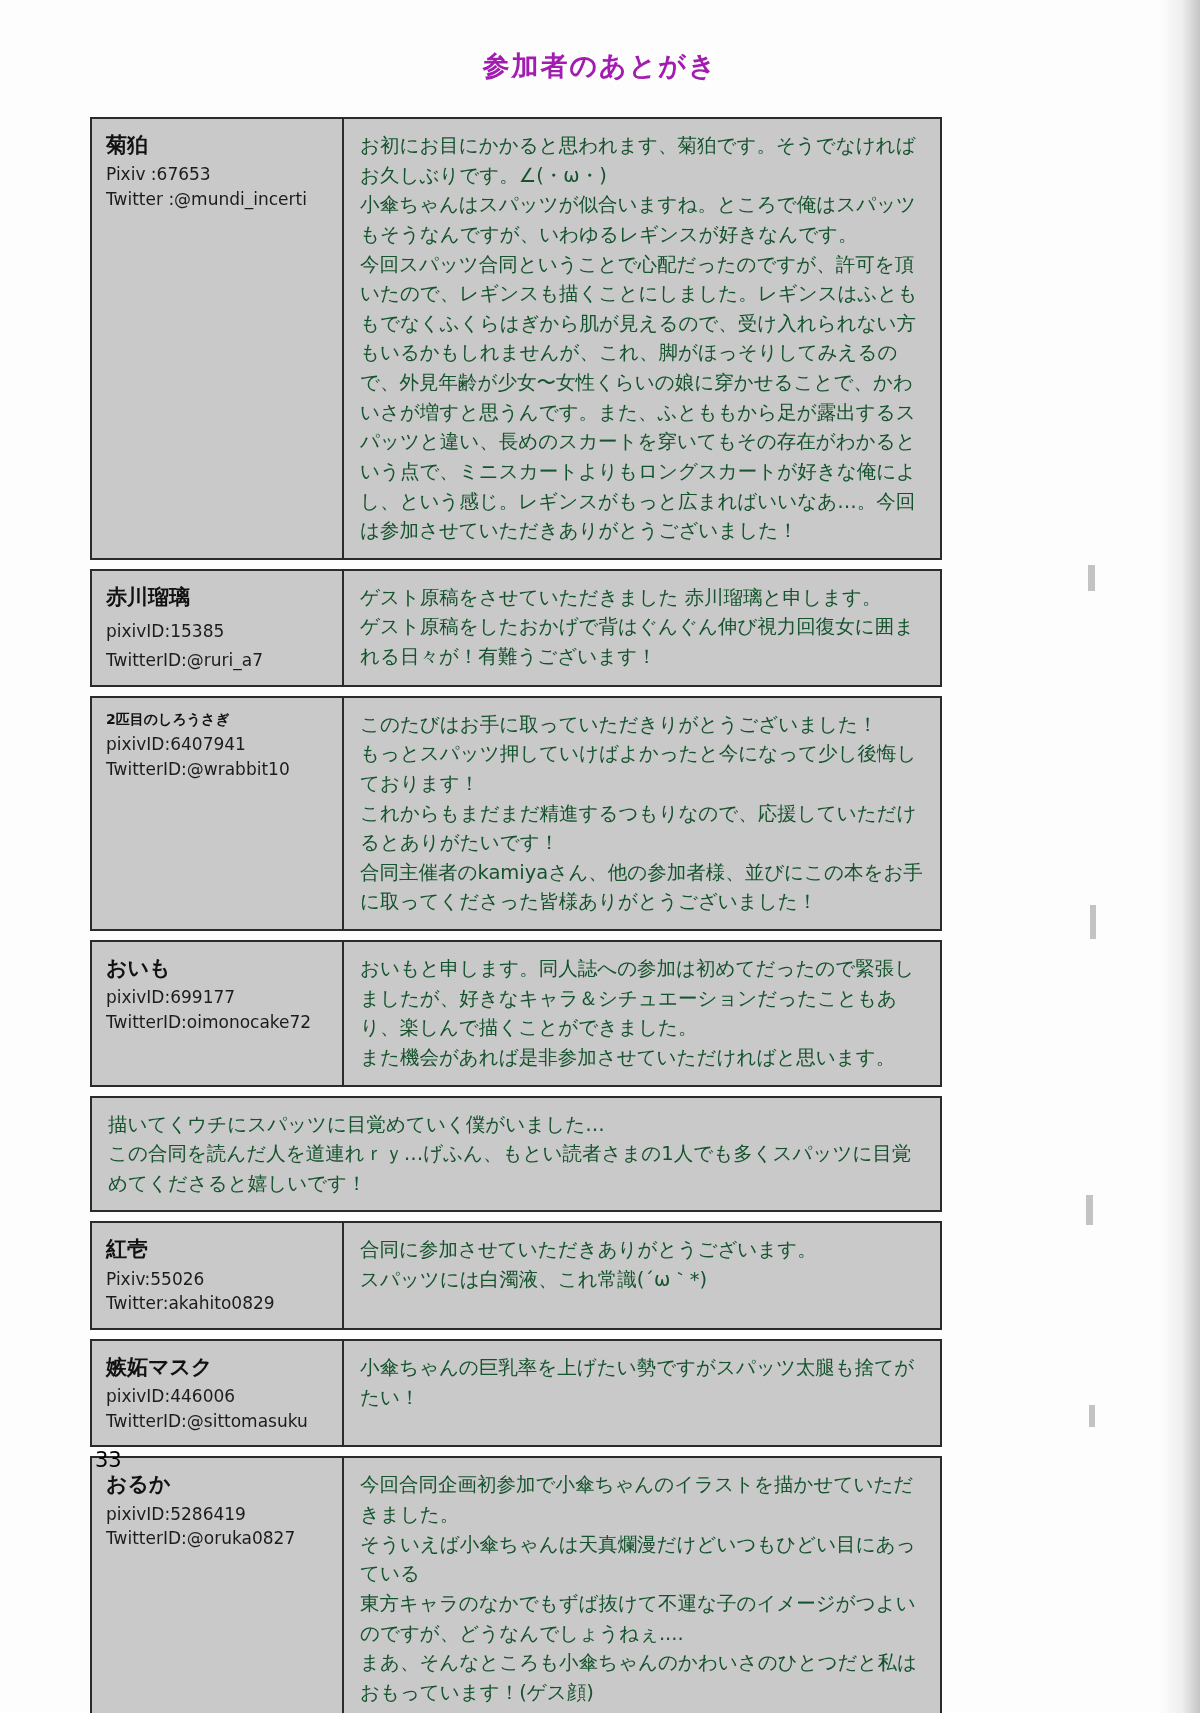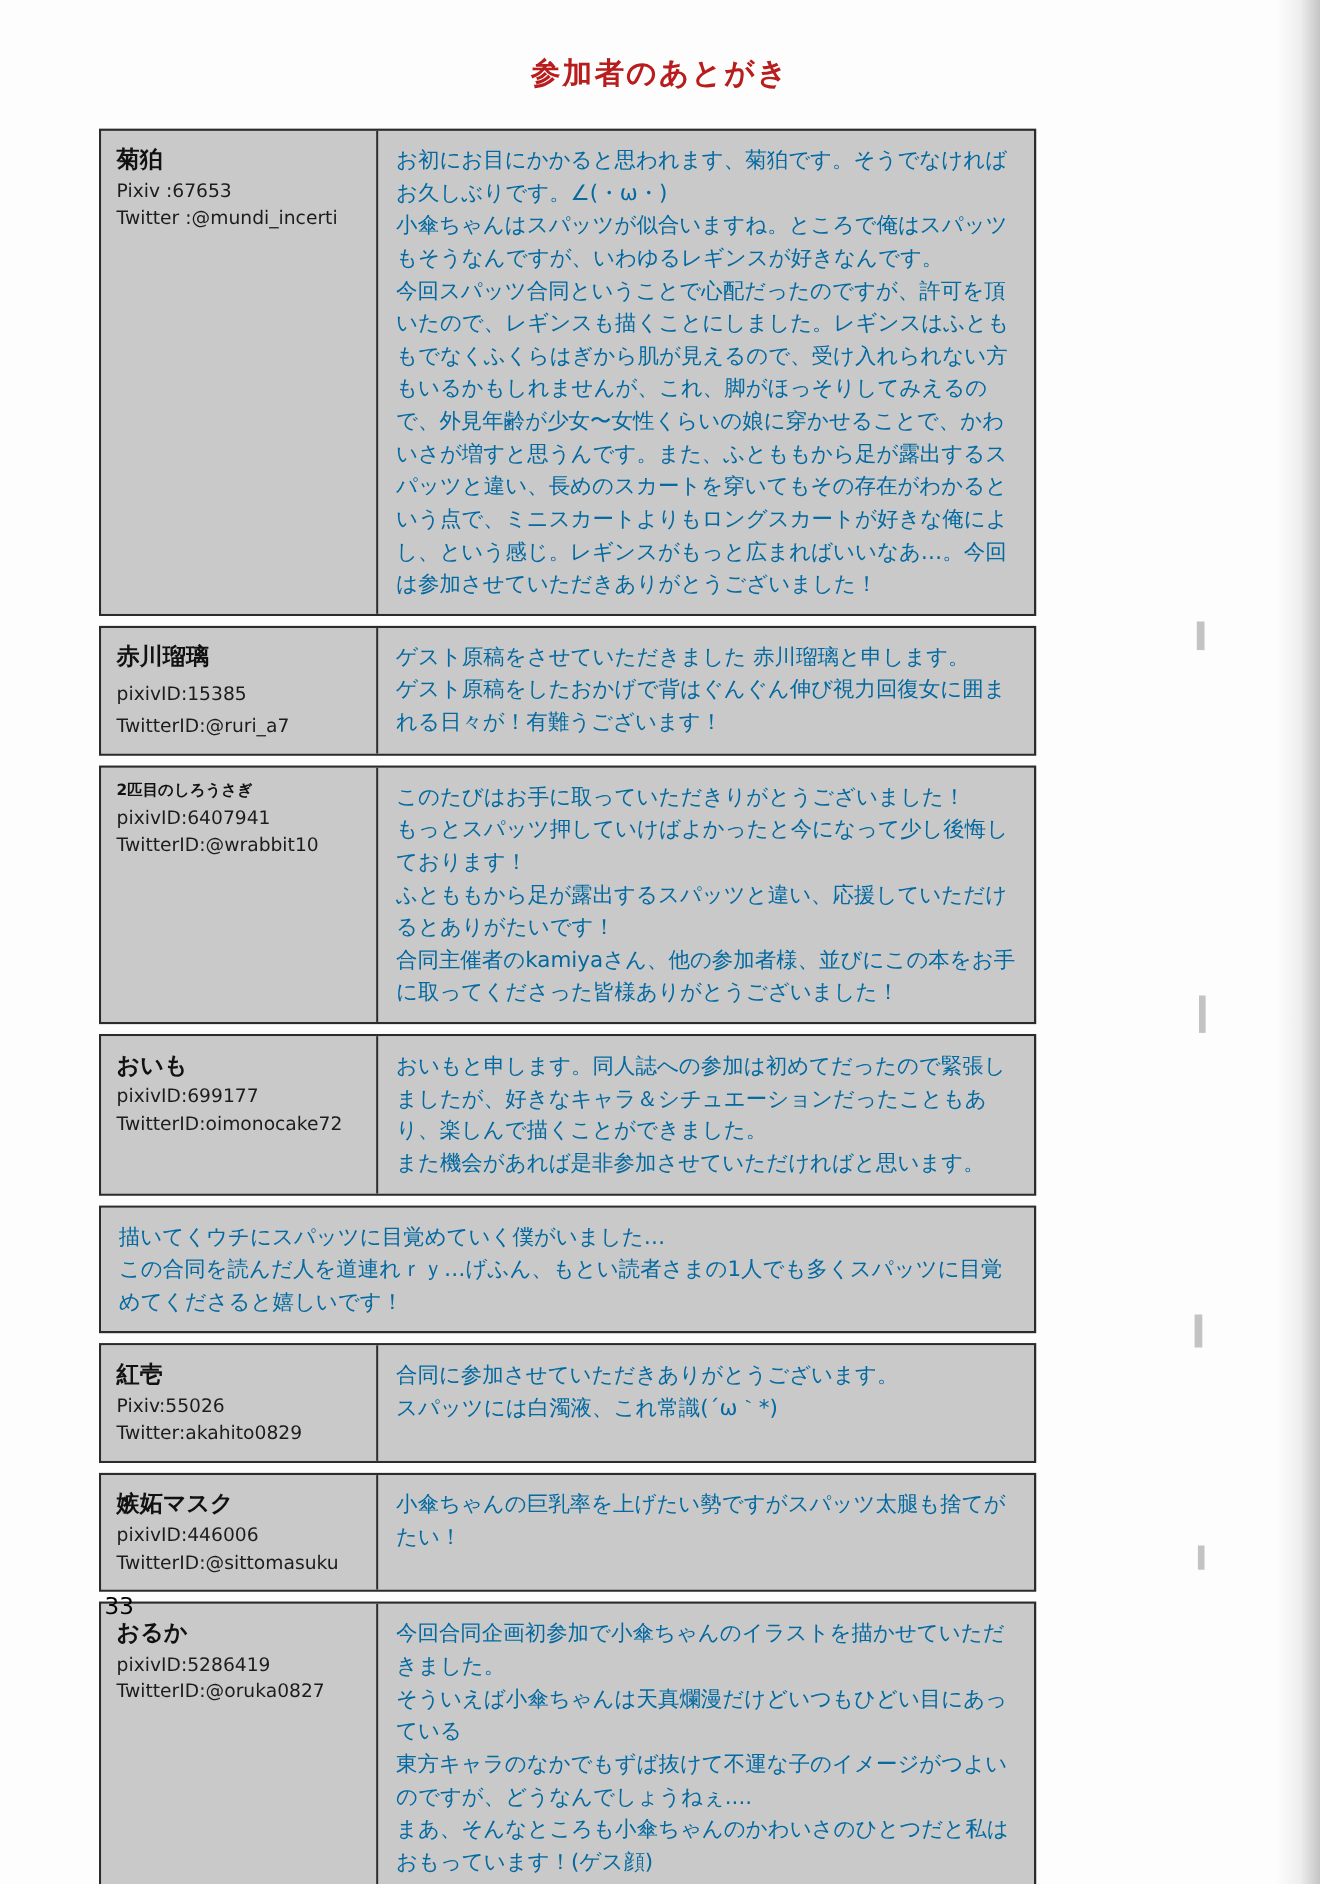--- a/index.html
+++ b/index.html
@@ -39,21 +39,21 @@
 
   .title {
     position: absolute;
     top: 48px;
     left: 0;
     width: 1200px;
     text-align: center;
     font-size: 27px;
     font-weight: bold;
     letter-spacing: 2px;
-    color: #b91c1c;
+    color: #a21caf;
   }
 
   .sheet {
     position: absolute;
     left: 90px;
     top: 117px;
     width: 852px;
   }
 
   .entry {
@@ -92,21 +92,21 @@
     line-height: 2.0;
   }
 
   .text-cell {
     flex: 1 1 auto;
     box-sizing: border-box;
     padding: 12px 16px 12px 16px;
     background: #c9c9c9;
     font-size: 19.5px;
     line-height: 1.52;
-    color: #0369a1;
+    color: #14532d;
     white-space: pre-wrap;
     word-break: break-all;
   }
 
   .page-number {
     position: absolute;
     left: 95px;
     top: 1448px;
     font-size: 21px;
     color: #000000;
@@ -149,21 +149,21 @@
     </div>
 
     <div class="entry">
       <div class="author-cell">
         <div class="author-name small">2匹目のしろうさぎ</div>
         <div class="author-meta">pixivID:6407941</div>
         <div class="author-meta">TwitterID:@wrabbit10</div>
       </div>
       <div class="text-cell">このたびはお手に取っていただきりがとうございました！
 もっとスパッツ押していけばよかったと今になって少し後悔しております！
-ふとももから足が露出するスパッツと違い、応援していただけるとありがたいです！
+これからもまだまだ精進するつもりなので、応援していただけるとありがたいです！
 合同主催者のkamiyaさん、他の参加者様、並びにこの本をお手に取ってくださった皆様ありがとうございました！</div>
     </div>
 
     <div class="entry">
       <div class="author-cell">
         <div class="author-name">おいも</div>
         <div class="author-meta">pixivID:699177</div>
         <div class="author-meta">TwitterID:oimonocake72</div>
       </div>
       <div class="text-cell">おいもと申します。同人誌への参加は初めてだったので緊張しましたが、好きなキャラ＆シチュエーションだったこともあり、楽しんで描くことができました。

